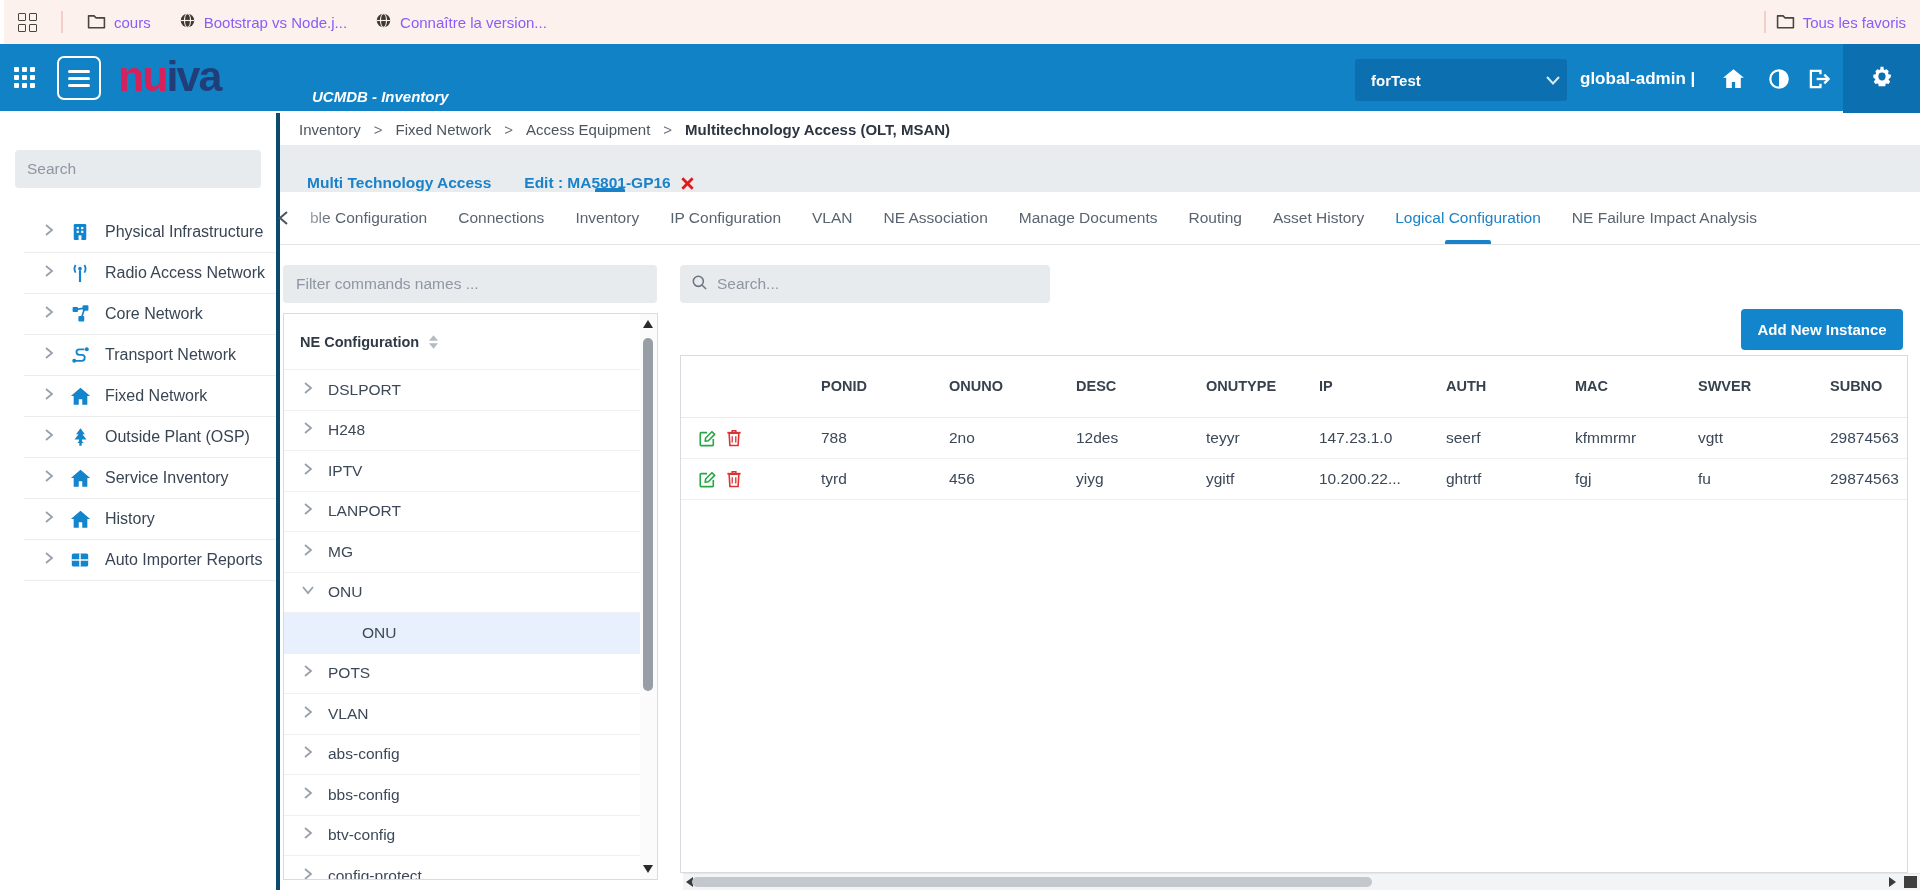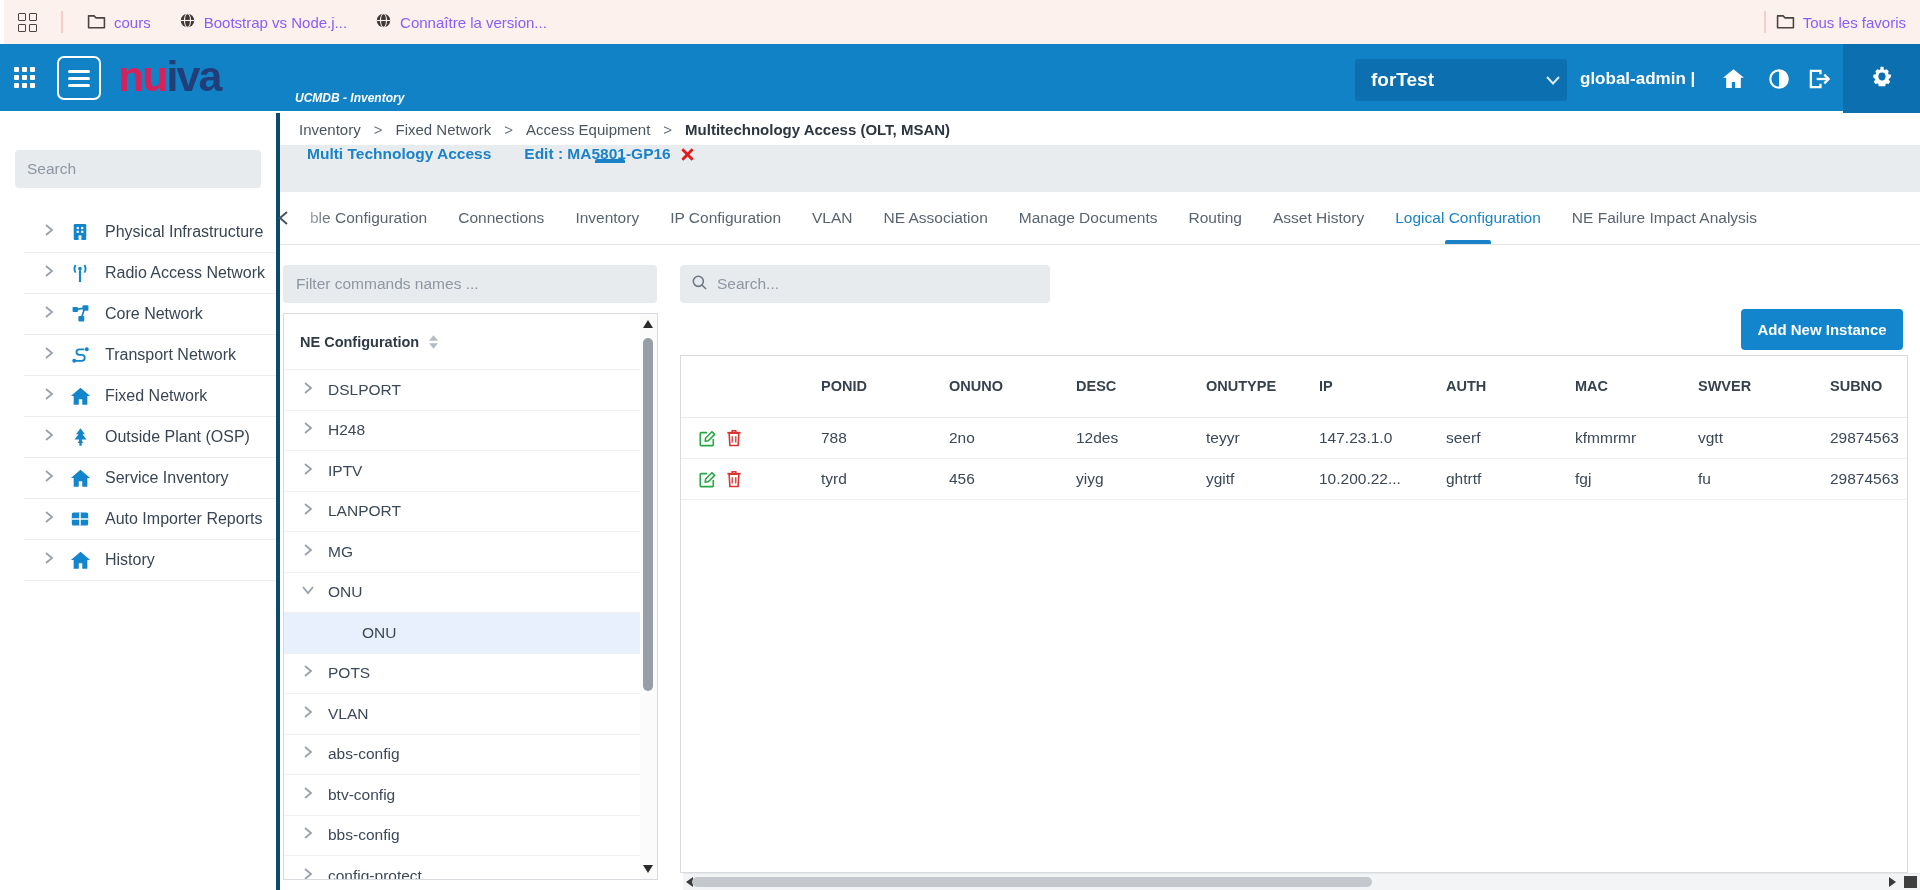--- a/index.html
+++ b/index.html
@@ -19,23 +19,23 @@
   
   .app-header { position:absolute; left:0; top:44px; width:1920px; height:67px; background:#1182c5; color:#fff; }
   .hdr-grid { position:absolute; left:14px; top:23px; display:grid; grid-template-columns:5px 5px 5px; grid-template-rows:5px 5px 5px; gap:3px; }
   .hdr-grid span { background:#fff; border-radius:1px; }
   .hamburger { position:absolute; left:57px; top:12px; width:44px; height:44px; border:2px solid #fff; border-radius:7px;
     display:flex; flex-direction:column; justify-content:center; align-items:center; gap:4px; }
   .hamburger i { display:block; width:22px; height:3px; background:#fff; border-radius:2px; }
   .logo { position:absolute; left:118px; top:8px; font-size:43px; font-weight:bold; letter-spacing:-2px; }
   .logo .p1 { color:#d6215b; }
   .logo .p2 { color:#223e78; }
-  .app-title { position:absolute; left:295px; bottom:6px; font-size:12px; font-weight:bold; font-style:italic; }
+  .app-title { position:absolute; left:312px; bottom:6px; font-size:15px; font-weight:bold; font-style:italic; }
   .scope-select { position:absolute; left:1355px; top:15px; width:212px; height:42px; background:#0c6fb0; border-radius:3px;
-    display:flex; align-items:center; padding:0 6px 0 16px; font-size:19px; font-weight:bold; cursor:pointer;text-align:center; }
+    display:flex; align-items:center; padding:0 6px 0 16px; font-size:15px; font-weight:bold; cursor:pointer;text-align:center; }
   .scope-select .chev { margin-left:auto; opacity:.85; }
   .user-label { position:absolute; left:1580px; top:0; height:69px; display:flex; align-items:center; font-size:17px; font-weight:bold; }
   .hdr-icon { position:absolute; top:0; height:69px; display:flex; align-items:center; cursor:pointer; }
   .gear-block { position:absolute; right:0; top:0; width:77px; height:69px; background:#0c6fb0;
     display:flex; align-items:center; justify-content:center; cursor:pointer; }
 
   
   .sidebar { position:absolute; left:0; top:113px; width:280px; height:777px; background:#fff; border-right:4px solid #0c4a6e; }
   .side-search { margin:37px 18px 0 15px; }
   .side-search input { width:246px; height:38px; background:#e8ebee; border:none; border-radius:4px; outline:none;
@@ -48,21 +48,21 @@
   .side-item .slabel { margin-left:12px; font-size:16px; color:#3a4553; font-weight:500; }
 
   
   .main { position:absolute; left:280px; top:113px; width:1640px; height:777px; background:#fff; }
 
   .breadcrumb { height:32px; display:flex; align-items:center; padding-left:19px; font-size:15px; color:#4b555f; }
   .crumb { margin-right:13px; cursor:pointer; }
   .crumb-sep { margin-right:13px; color:#6a737d; }
   .crumb.last { font-weight:bold; color:#2c3540; cursor:default; }
 
-  .doc-tabs { position:relative; height:47px; background:#e9ecef; display:flex; align-items:flex-start; padding-left:27px; }
+  .doc-tabs { position:relative; height:47px; background:#e9ecef; display:flex; align-items:flex-end; padding-left:27px; }
   .doc-tab { position:relative; display:flex; align-items:center; gap:9px; margin-right:33px;
     color:#1a82c8; font-weight:bold; font-size:15.5px; cursor:pointer; }
   .doc-tab.active::after { content:""; position:absolute; left:50%; bottom:0; transform:translateX(-50%);
     width:30px; height:4px; background:#1a82c8; border-radius:2px 2px 0 0; }
 
   .section-tabs { position:relative; height:53px; background:#fff; border-bottom:1px solid #e1e4e7;
     display:flex; align-items:center; gap:31px; padding-left:30px; font-size:15.5px; color:#5a6470; }
   .sec-chev-left { position:absolute; left:-4px; top:0; height:52px; display:flex; align-items:center; z-index:3; cursor:pointer; }
   .tab-fade { position:absolute; left:0; top:0; width:52px; height:52px; z-index:2;
     background:linear-gradient(to right,#ffffff,rgba(255,255,255,0)); pointer-events:none; }
@@ -337,39 +337,39 @@
             </svg>
           </span>
         <span class="slabel">Service Inventory</span>
       </li>
 
       <li class="side-item">
         <span class="chev"><svg width="16" height="16" viewBox="0 0 16 16">
               <polyline points="5,3 11,8 5,13" fill="none" stroke="#98a1ab" stroke-width="1.8"></polyline>
             </svg></span>
         <span class="sicon">
+            <svg width="21" height="20" viewBox="0 0 24 22">
+              <path d="M12 1.5 23 11h-3.2v10H14v-6.2h-4V21H4.2V11H1z" fill="#1285cc"></path>
+            </svg>
+          </span>
+        <span class="slabel">History</span>
+      </li>
+
+      <li class="side-item">
+        <span class="chev"><svg width="16" height="16" viewBox="0 0 16 16">
+              <polyline points="5,3 11,8 5,13" fill="none" stroke="#98a1ab" stroke-width="1.8"></polyline>
+            </svg></span>
+        <span class="sicon">
             <svg width="20" height="18" viewBox="0 0 24 22">
               <rect x="2" y="3" width="20" height="16" rx="2" fill="#1285cc"></rect>
               <line x1="2" y1="11" x2="22" y2="11" stroke="#fff" stroke-width="1.8"></line>
               <line x1="12" y1="3" x2="12" y2="19" stroke="#fff" stroke-width="1.8"></line>
             </svg>
           </span>
         <span class="slabel">Auto Importer Reports</span>
-      </li>
-
-      <li class="side-item">
-        <span class="chev"><svg width="16" height="16" viewBox="0 0 16 16">
-              <polyline points="5,3 11,8 5,13" fill="none" stroke="#98a1ab" stroke-width="1.8"></polyline>
-            </svg></span>
-        <span class="sicon">
-            <svg width="21" height="20" viewBox="0 0 24 22">
-              <path d="M12 1.5 23 11h-3.2v10H14v-6.2h-4V21H4.2V11H1z" fill="#1285cc"></path>
-            </svg>
-          </span>
-        <span class="slabel">History</span>
       </li>
     </ul>
   </div>
 
   <div class="main">
 
     <div class="breadcrumb">
       <span class="crumb">Inventory</span>
       <span class="crumb-sep">&gt;</span>
       <span class="crumb">Fixed Network</span>
@@ -499,27 +499,27 @@
           <div class="tree-row">
             <span><svg width="16" height="16" viewBox="0 0 16 16">
                   <polyline points="5,3 11,8 5,13" fill="none" stroke="#98a1ab" stroke-width="1.8"></polyline>
                 </svg></span>
             <span class="tlabel">abs-config</span>
           </div>
           <div class="tree-row">
             <span><svg width="16" height="16" viewBox="0 0 16 16">
                   <polyline points="5,3 11,8 5,13" fill="none" stroke="#98a1ab" stroke-width="1.8"></polyline>
                 </svg></span>
+            <span class="tlabel">bbs-config</span>
+          </div>
+          <div class="tree-row">
+            <span><svg width="16" height="16" viewBox="0 0 16 16">
+                  <polyline points="5,3 11,8 5,13" fill="none" stroke="#98a1ab" stroke-width="1.8"></polyline>
+                </svg></span>
             <span class="tlabel">btv-config</span>
-          </div>
-          <div class="tree-row">
-            <span><svg width="16" height="16" viewBox="0 0 16 16">
-                  <polyline points="5,3 11,8 5,13" fill="none" stroke="#98a1ab" stroke-width="1.8"></polyline>
-                </svg></span>
-            <span class="tlabel">bbs-config</span>
           </div>
           <div class="tree-row">
             <span><svg width="16" height="16" viewBox="0 0 16 16">
                   <polyline points="5,3 11,8 5,13" fill="none" stroke="#98a1ab" stroke-width="1.8"></polyline>
                 </svg></span>
             <span class="tlabel">config-protect</span>
           </div>
         </div>
         <div class="tree-scrollbar">
           <div class="tsb-up tri-up"></div>

